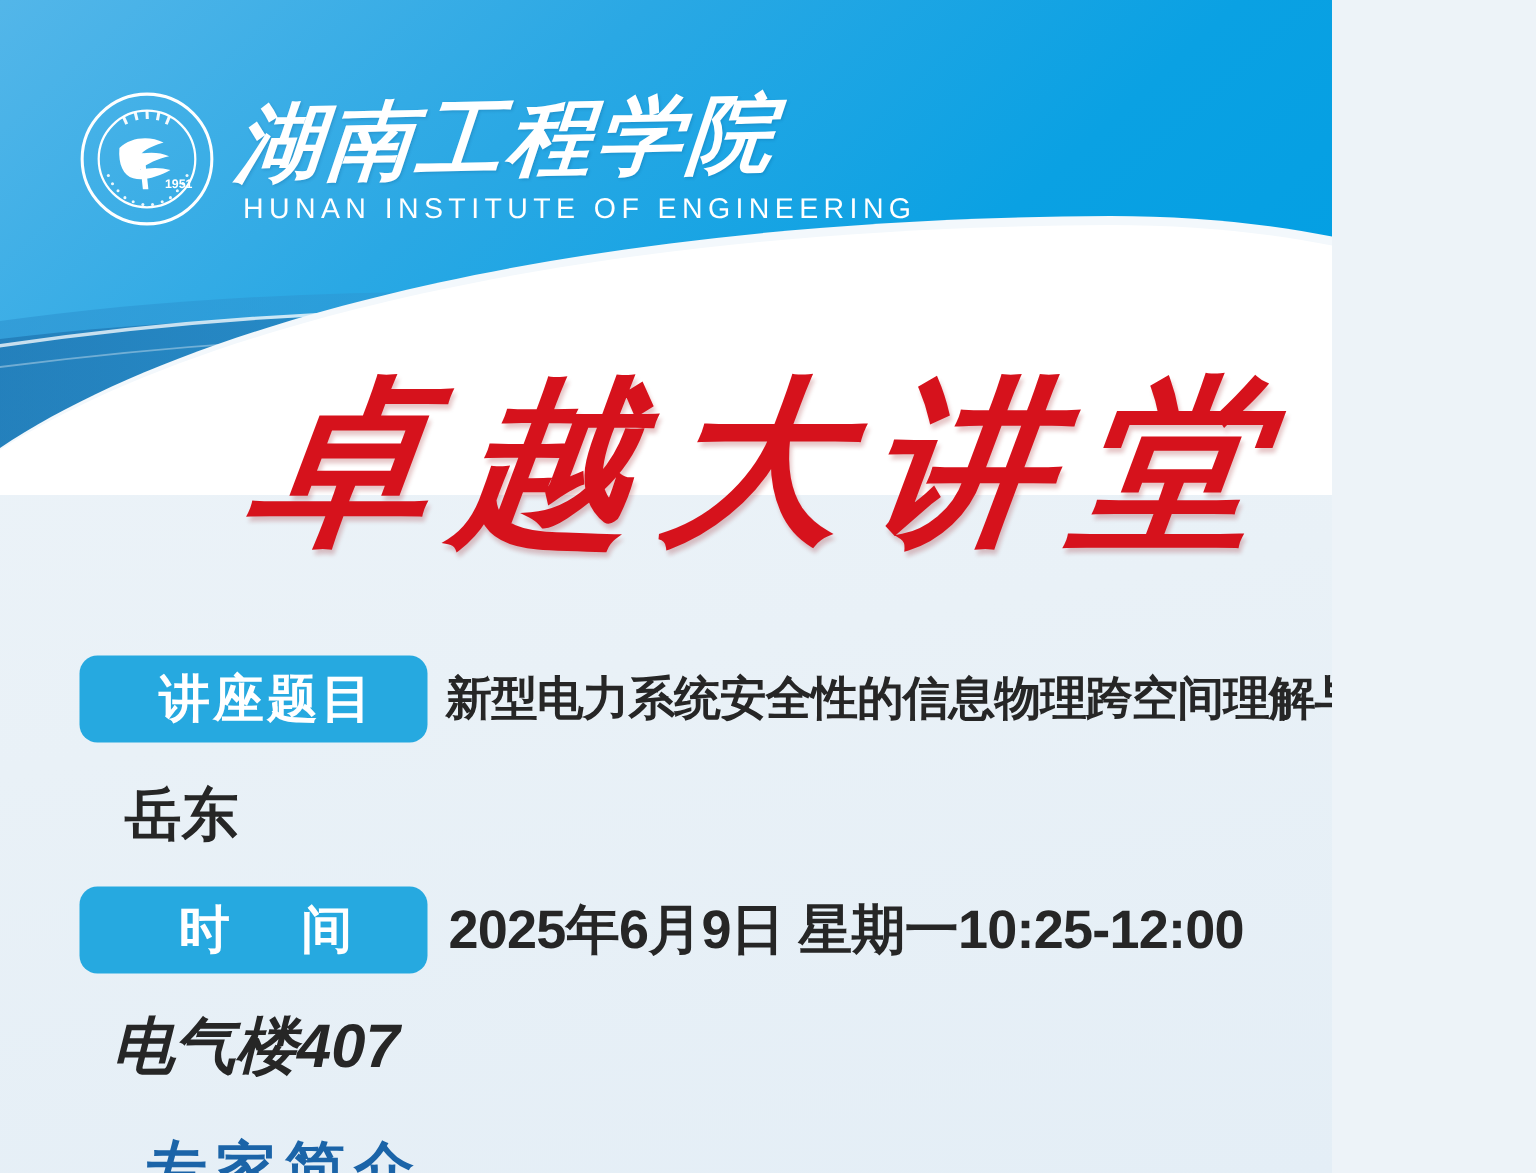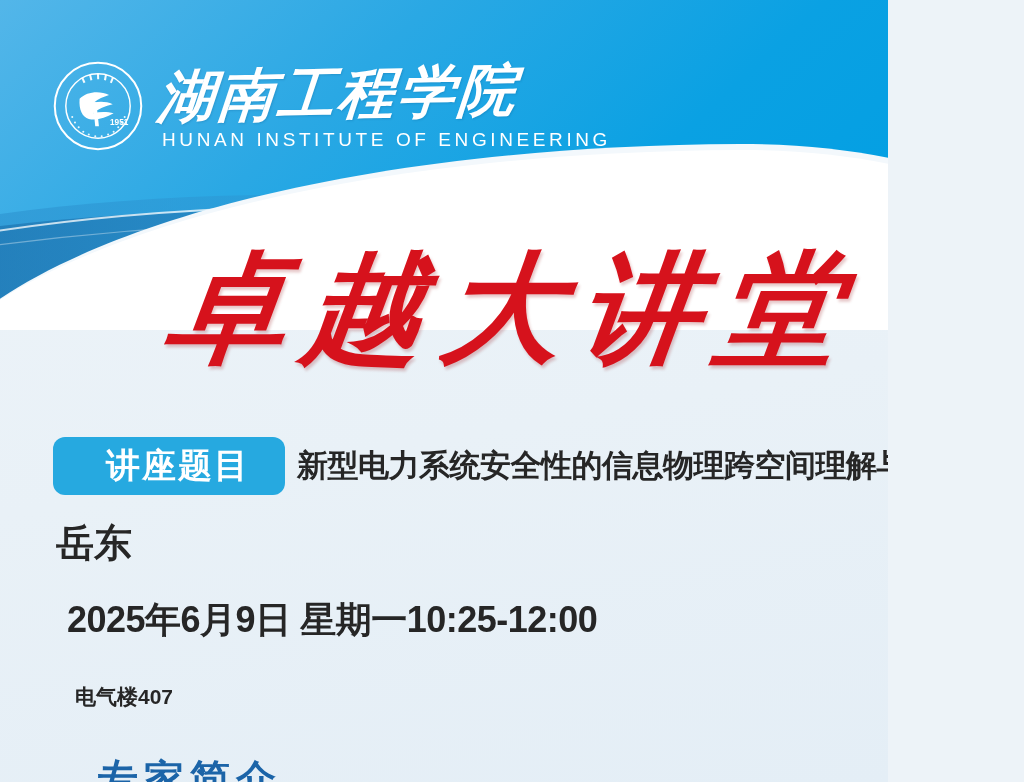--- a/index.html
+++ b/index.html
@@ -89,23 +89,23 @@
     padding-left: 18px;
   }
   .info-value {
     margin-left: 12px;
     color: #262626;
     font-weight: 700;
     white-space: nowrap;
     font-family: "Liberation Sans", "DejaVu Sans", sans-serif;
   }
   .v-title { font-size: 31px; letter-spacing: -0.5px; }
-  .v-speaker { font-size: 38px; margin-left: 3px; }
+  .v-speaker { font-size: 38px; margin-left: 30px; }
   .v-time { font-size: 36px; margin-left: 14px; letter-spacing: -0.5px; }
-  .v-place { font-size: 21px; margin-left: 22px; }
+  .v-place { font-size: 41px; margin-left: 22px; font-style: italic; }
 
   
   .section-heading {
     position: absolute; left: 98px; top: 752px;
     font-size: 40px; font-weight: 700;
     color: #1b64a8;
     letter-spacing: 6px;
     white-space: nowrap;
     z-index: 8;
     font-family: "Liberation Sans", "DejaVu Sans", sans-serif;
@@ -203,20 +203,21 @@
     <div class="info-row">
       <div class="info-label">讲座题目</div>
       <div class="info-value v-title">新型电力系统安全性的信息物理跨空间理解与协同应对机制</div>
     </div>
 
     <div class="info-row">
       <div class="info-value v-speaker">岳东</div>
     </div>
 
     <div class="info-row">
+      <div class="info-label">时    间</div>
       <div class="info-value v-time">2025年6月9日 星期一10:25-12:00</div>
     </div>
 
     <div class="info-row">
       <div class="info-value v-place">电气楼407</div>
     </div>
   </div>
 
   <div class="section-heading">专家简介</div>
 

